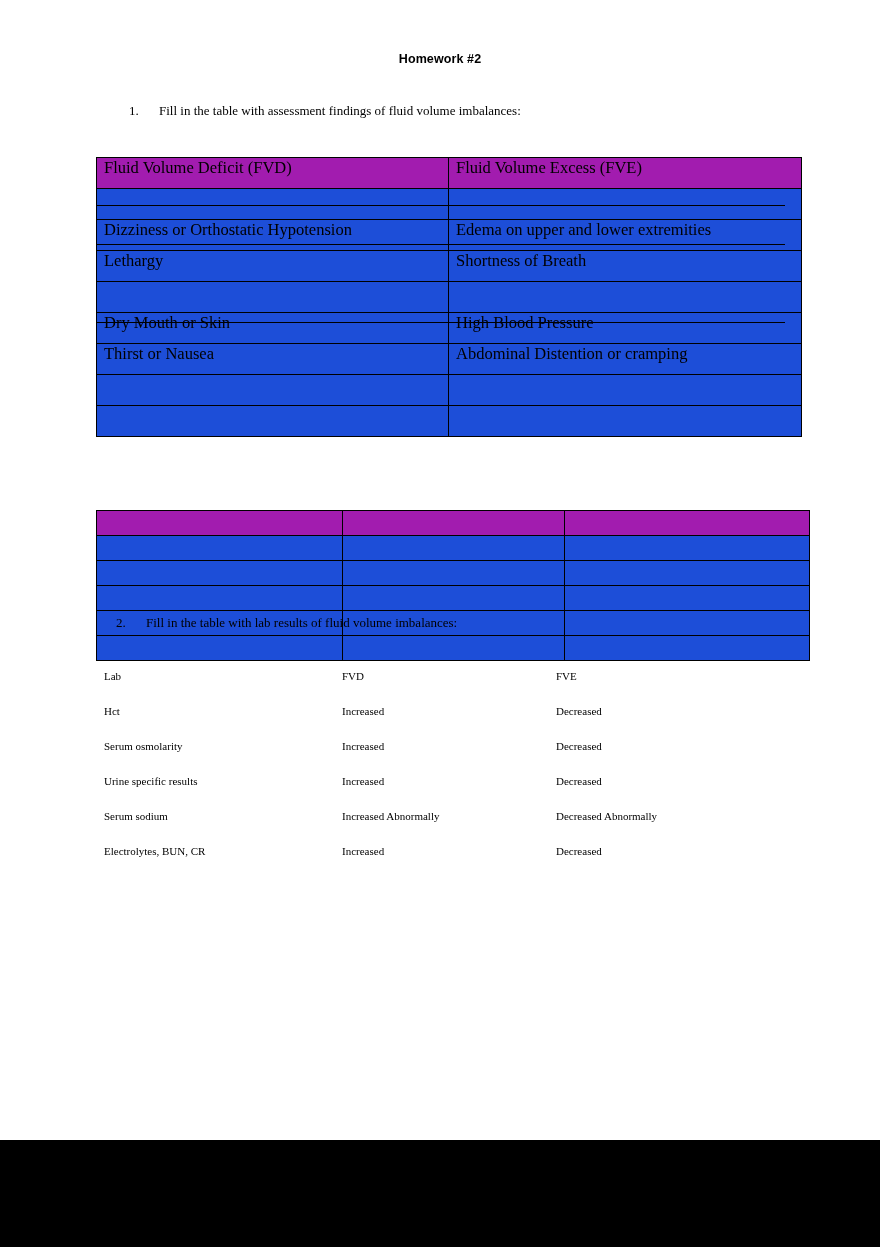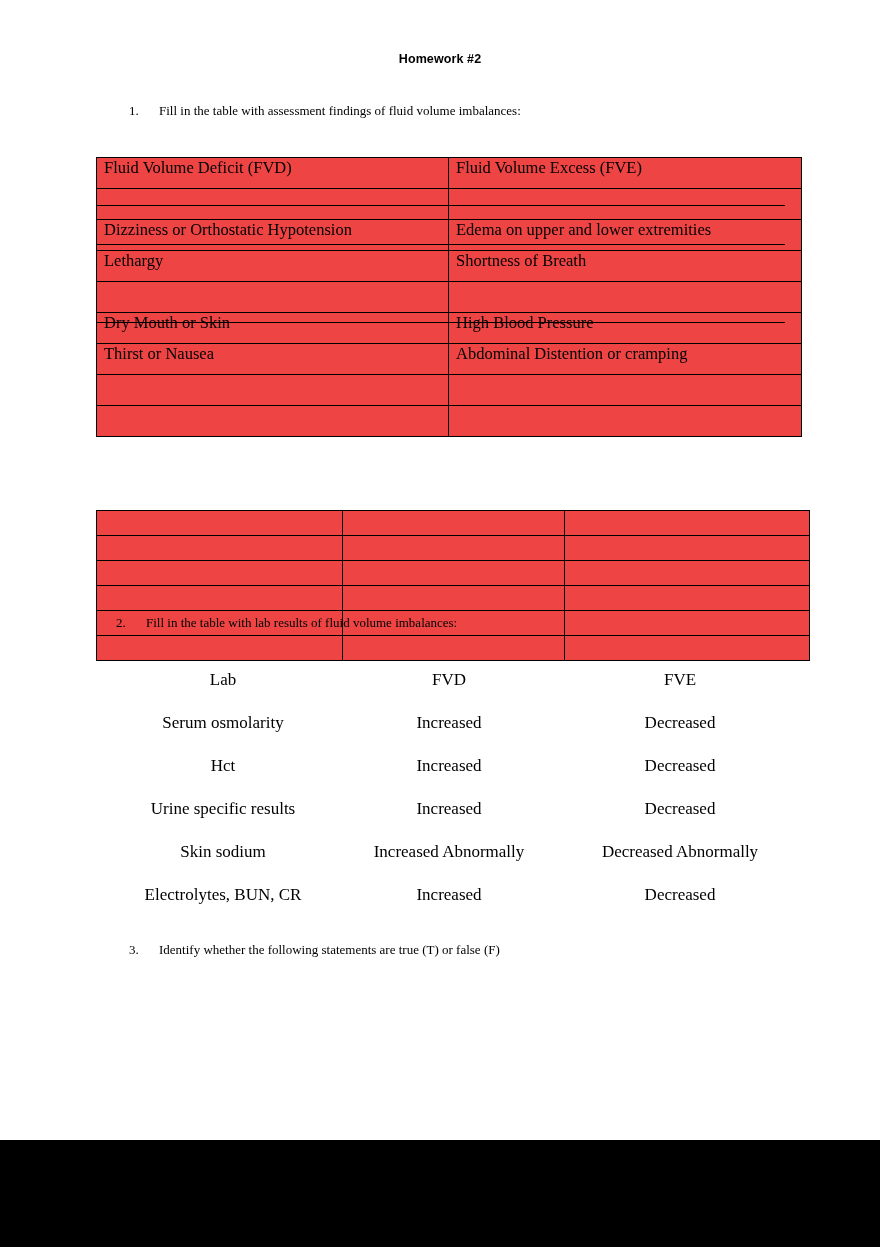--- a/index.html
+++ b/index.html
@@ -56,24 +56,24 @@
     position: absolute;
     border-collapse: collapse;
     table-layout: fixed;
   }
   table.grid td {
     border: 1px solid #000000;
     font-size: 16.5px;
     padding: 2px 0 2px 7px;
     vertical-align: top;
     line-height: 1.0;
-    background: #ef4444;
+    background: #1d4ed8;
   }
   table.grid td.head {
-    background: #ef4444;
+    background: #a21caf;
   }
 
   
   #table1 {
     top: 157px;
     left: 96px;
     width: 689px;
   }
   #table1 td { height: 26px; }
   #table1 td.c1 { width: 344px; }
@@ -99,25 +99,24 @@
 
   
   .lab-table {
     position: absolute;
     top: 670px;
     left: 104px;
     width: 700px;
     border-collapse: collapse;
   }
   .lab-table td {
-    font-size: 17px;
+    font-size: 11px;
     padding: 0 0 23px 0;
     vertical-align: top;
     border: none;
-    text-align: center;
   }
   .lab-table td.lc1 { width: 238px; }
   .lab-table td.lc2 { width: 214px; margin-left: 21px; }
   .lab-table td.lc3 { width: 248px; }
 
   
   .strike {
     position: absolute;
     height: 1px;
     background: #000000;
@@ -219,46 +218,43 @@
   </div>
 
   <table class="lab-table">
     <tbody>
         <tr>
       <td class="lc1">Lab</td>
       <td class="lc2">FVD</td>
       <td class="lc3">FVE</td>
     </tr>
     <tr>
+      <td class="lc1">Hct</td>
+      <td class="lc2">Increased</td>
+      <td class="lc3">Decreased</td>
+    </tr>
+    <tr>
       <td class="lc1">Serum osmolarity</td>
       <td class="lc2">Increased</td>
       <td class="lc3">Decreased</td>
     </tr>
     <tr>
-      <td class="lc1">Hct</td>
-      <td class="lc2">Increased</td>
-      <td class="lc3">Decreased</td>
-    </tr>
-    <tr>
       <td class="lc1">Urine specific results</td>
       <td class="lc2">Increased</td>
       <td class="lc3">Decreased</td>
     </tr>
     <tr>
-      <td class="lc1">Skin sodium</td>
+      <td class="lc1">Serum sodium</td>
       <td class="lc2">Increased Abnormally</td>
       <td class="lc3">Decreased Abnormally</td>
     </tr>
     <tr>
       <td class="lc1">Electrolytes, BUN, CR</td>
       <td class="lc2">Increased</td>
       <td class="lc3">Decreased</td>
     </tr>
   </tbody>
     </table>
 
-  <div class="q-line" id="q3">
-    <span class="q-num">3.</span><span>Identify whether the following statements are true (T) or false (F)</span>
-  </div>
 
 </div>
 
 <div class="bottom-band"></div>
 
 </body></html>

